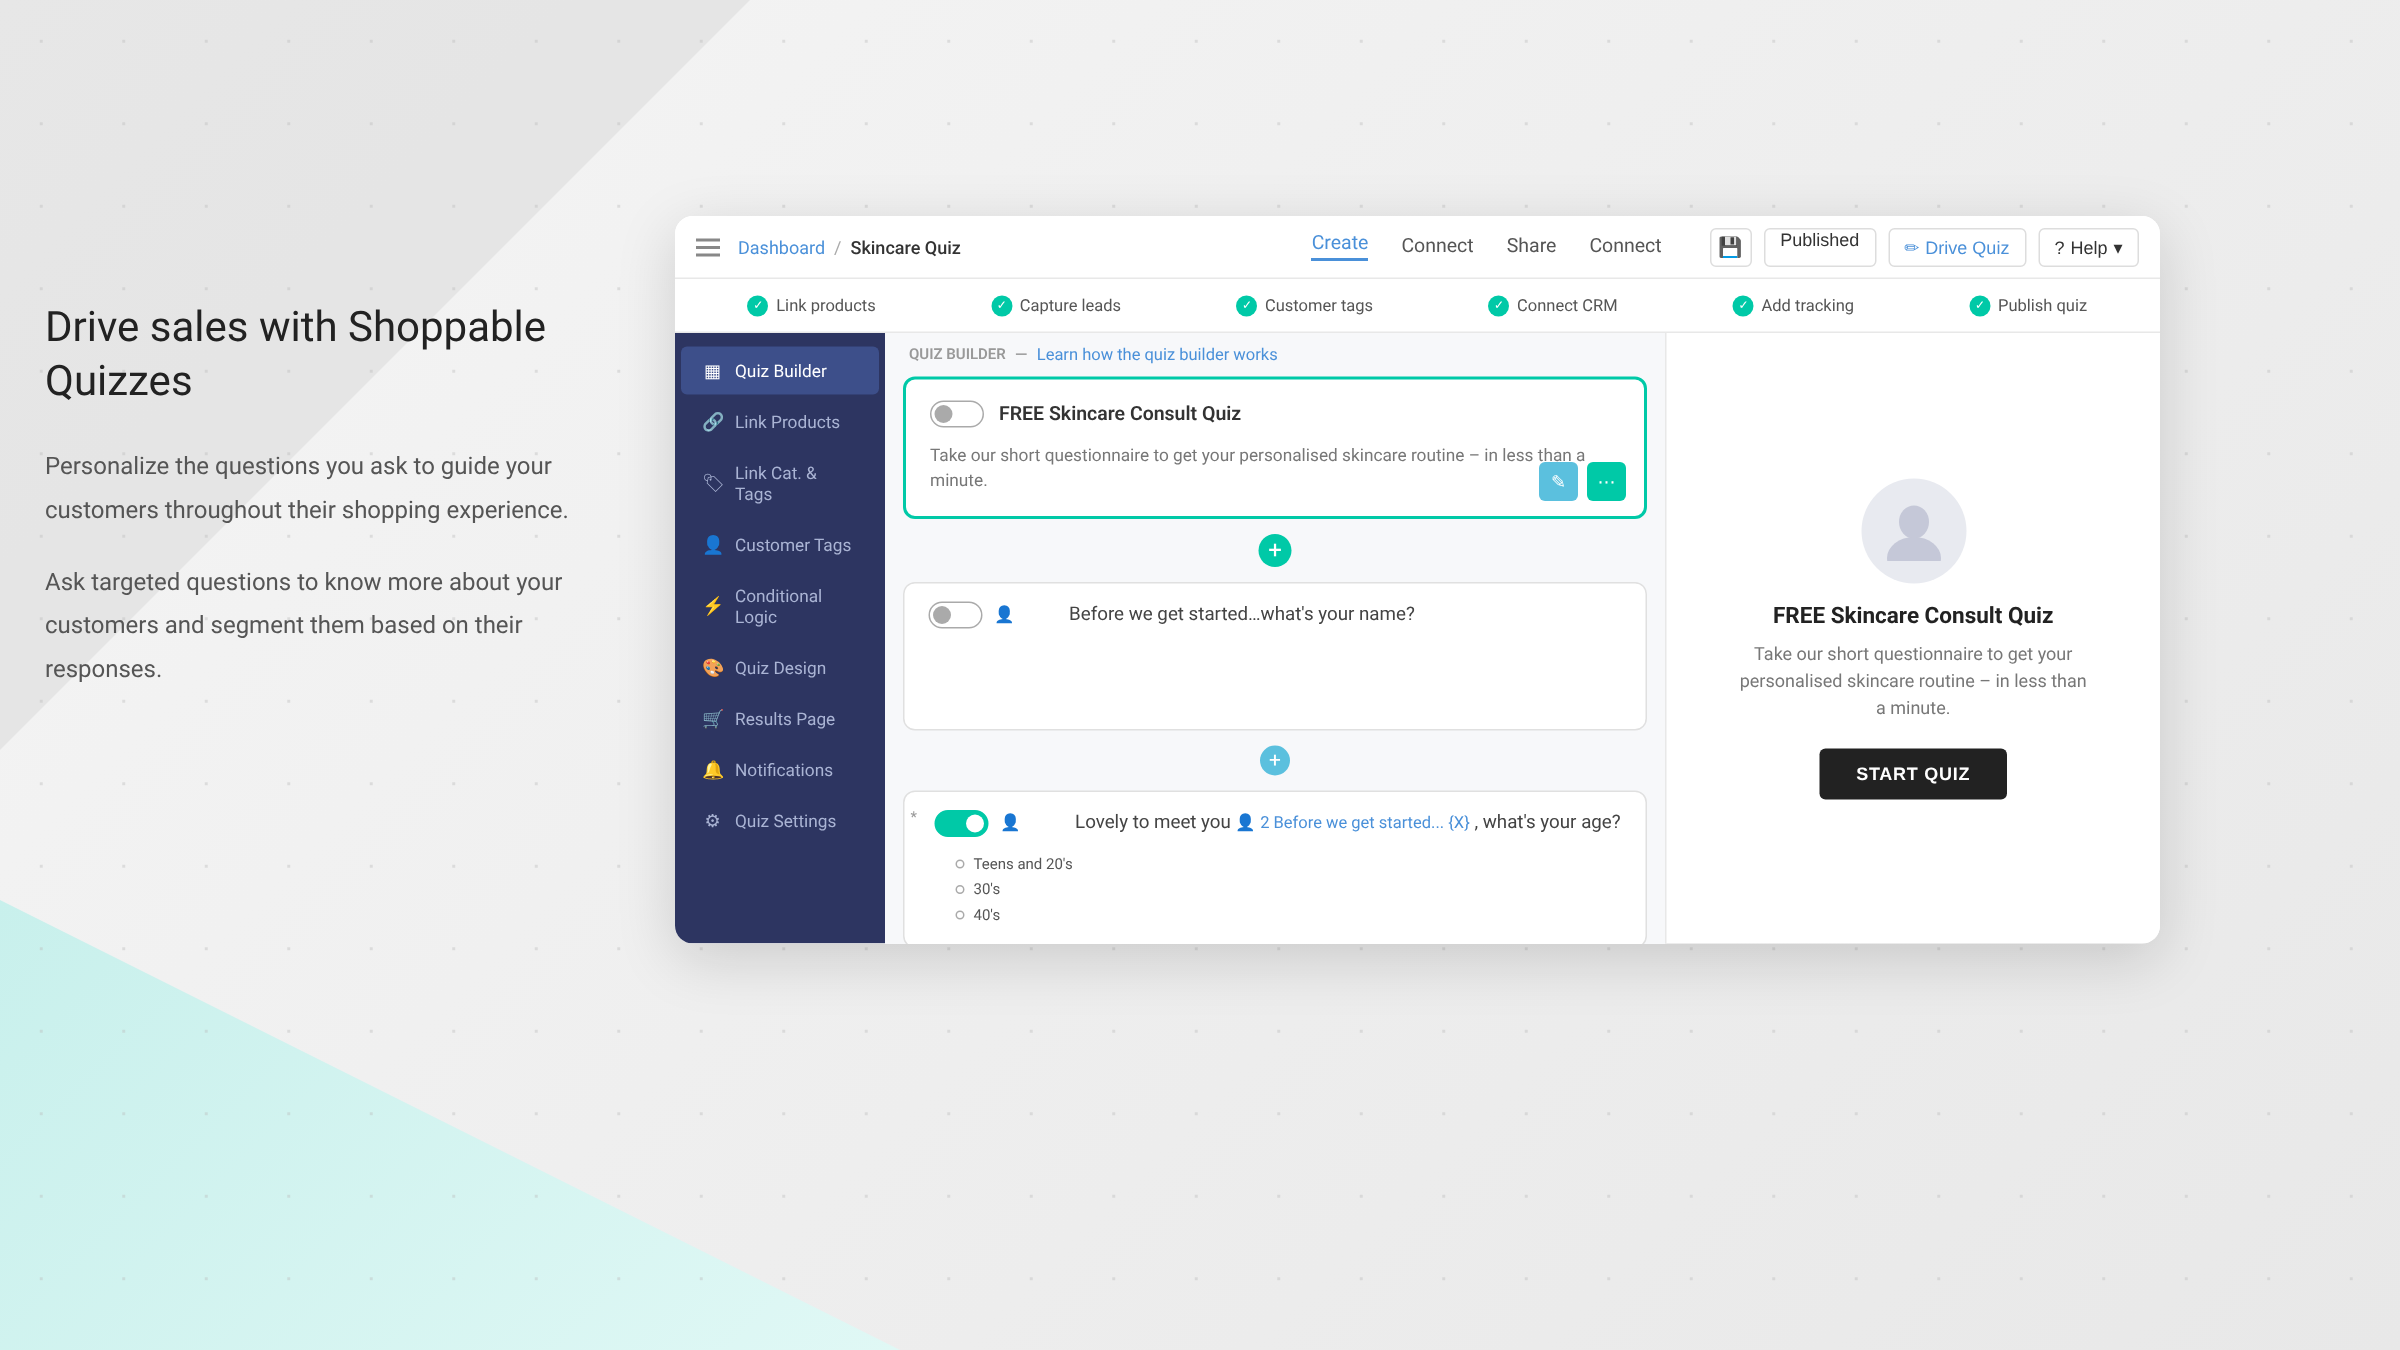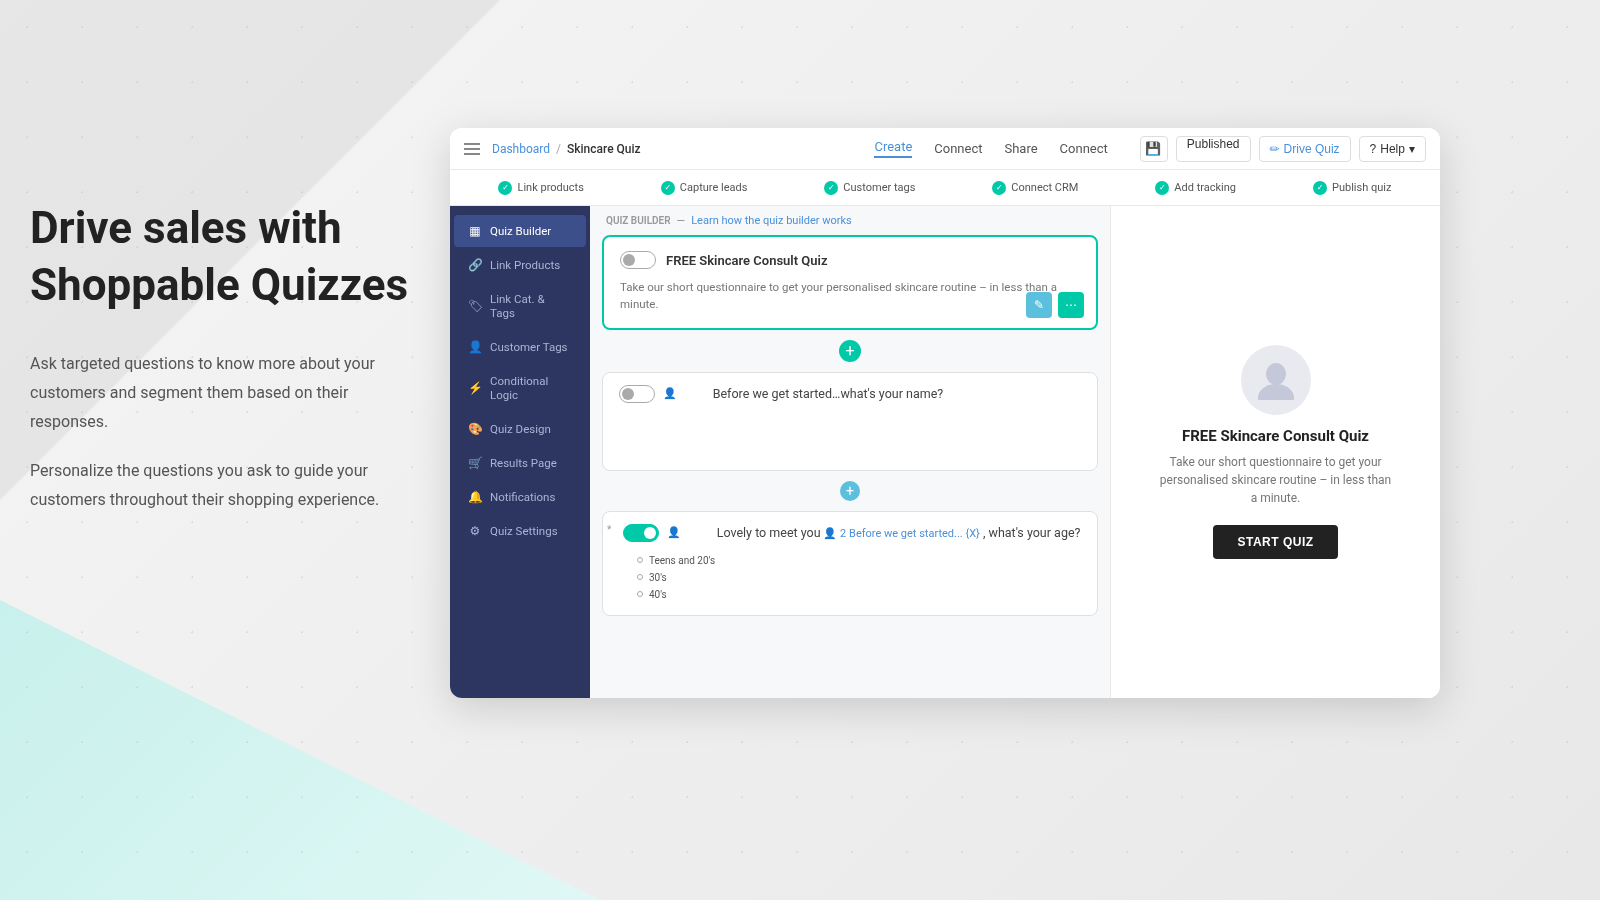--- a/index.html
+++ b/index.html
@@ -41,40 +41,40 @@
     }
 
     
     .left-section {
       position: absolute;
       left: 30px;
       top: 200px;
       width: 400px;
     }
     .left-section h1 {
-      font-size: 44px;
-      font-weight: 700;
+      font-size: 28px;
+      font-weight: 400;
       color: #222;
       line-height: 1.3;
-      margin-bottom: 36px;
+      margin-bottom: 24px;
     }
     .left-section p {
       font-size: 16px;
       color: #555;
       line-height: 1.8;
       margin-bottom: 20px;
     }
 
     
     .app-window {
       position: absolute;
       left: 450px;
-      top: 128px;
+      top: 144px;
       width: 990px;
-      height: 570px;
+      height: 485px;
       background: #fff;
       border-radius: 12px;
       box-shadow: 0 10px 40px rgba(0,0,0,0.15);
       overflow: hidden;
       display: flex;
       flex-direction: column;
     }
 
     
     .top-bar {
@@ -498,22 +498,22 @@
 <body>
 
 <div class="bg-wrapper">
   <div class="bg-triangle-top"></div>
   <div class="bg-triangle-bottom"></div>
   <div class="bg-dots"></div>
 </div>
 
 <div class="left-section">
   <h1>Drive sales with Shoppable Quizzes</h1>
+  <p>Personalize the questions you ask to guide your customers throughout their shopping experience.</p>
   <p>Ask targeted questions to know more about your customers and segment them based on their responses.</p>
-  <p>Personalize the questions you ask to guide your customers throughout their shopping experience.</p>
 </div>
 
 <div class="app-window">
 
   <div class="top-bar">
     <div class="menu-icon">
       <span></span>
         <span></span>
         <span></span>
     </div>

